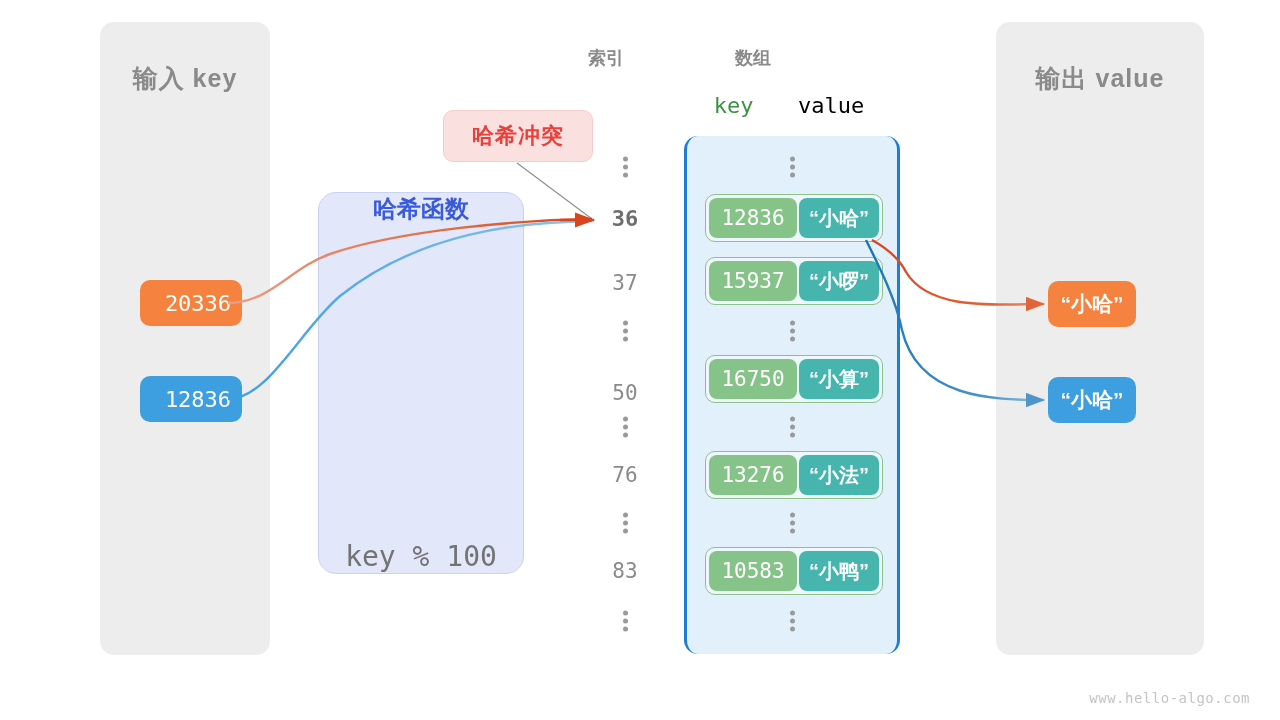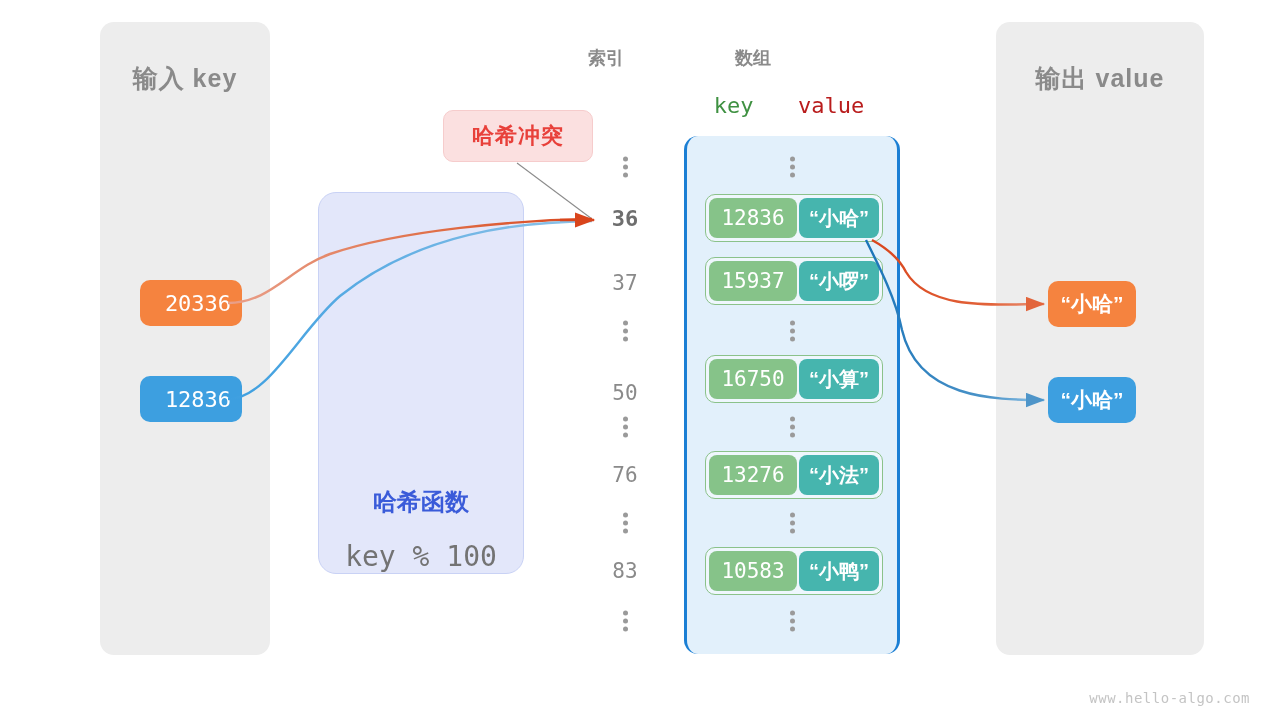--- a/index.html
+++ b/index.html
@@ -41,31 +41,31 @@
     text-align: left;
     white-space: nowrap;
   }
   .kv-head {
     font-family: "DejaVu Sans Mono", "Liberation Mono", monospace;
     font-size: 22px;
     text-align: center;
     white-space: nowrap;
   }
   .kv-head .k { color: #3f9142; }
-  .kv-head .v { color: #b91c1c; }
+  .kv-head .v { color: #000000; }
 
   
   .hash-box {
     background: #e3e7fa;
     border: 1.5px solid #c9d2f5;
     border-radius: 18px;
     display: flex;
     flex-direction: column;
     align-items: center;
-    justify-content: flex-end;
+    justify-content: space-between;
   }
   .hash-title {
     font-size: 24px;
     font-weight: bold;
     color: #3a5bd9;
     margin-bottom: 22px;
   }
   .hash-formula {
     font-family: "DejaVu Sans Mono", "Liberation Mono", monospace;
     font-size: 28px;

